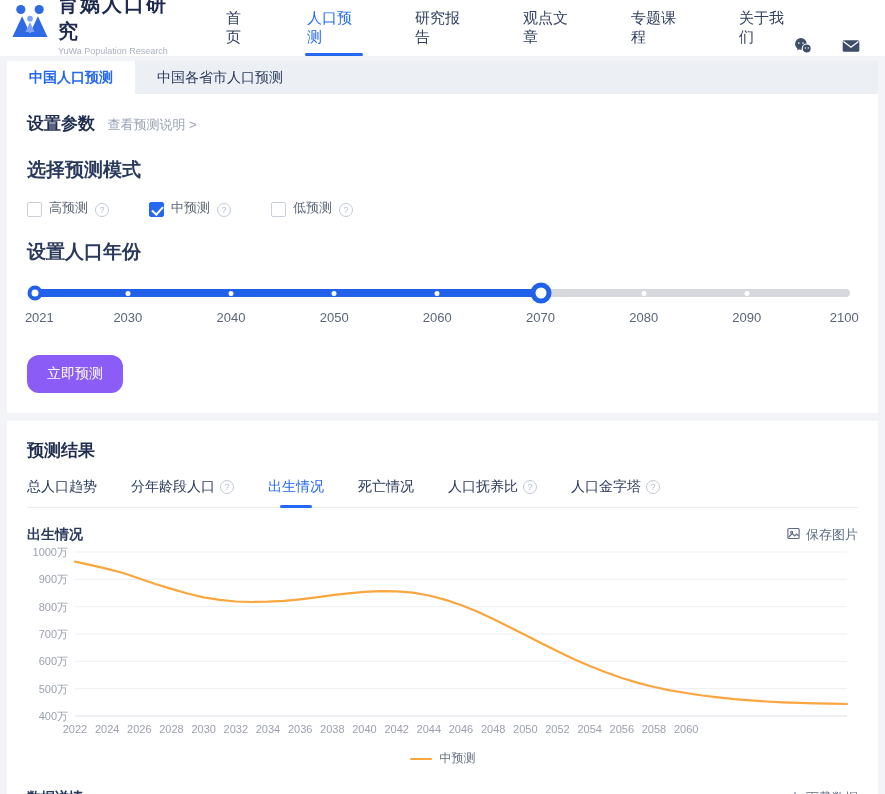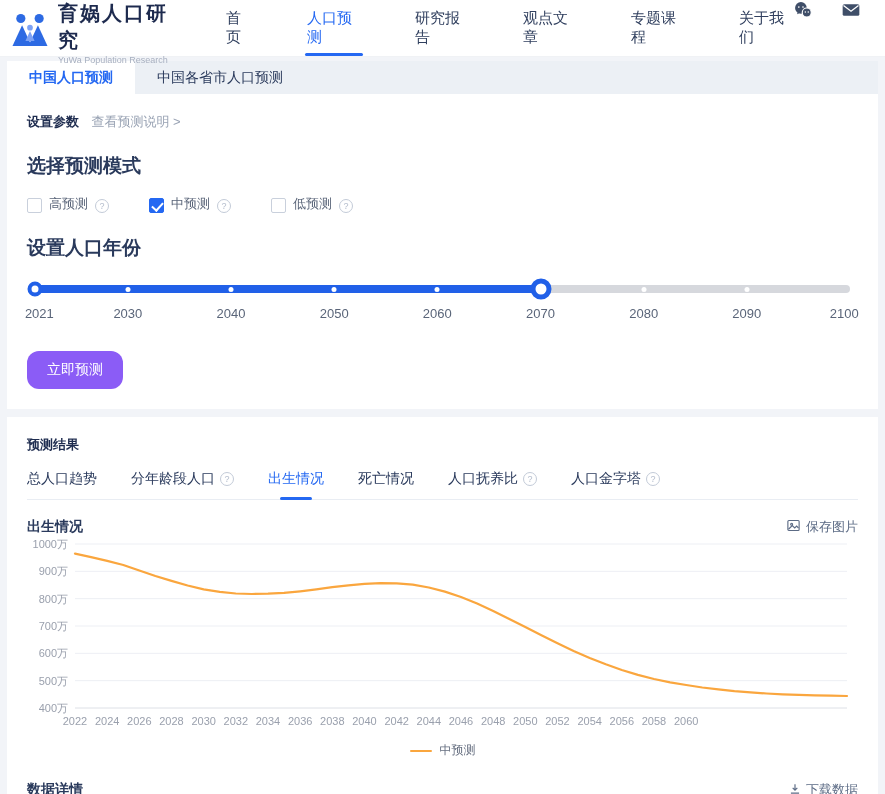--- a/index.html
+++ b/index.html
@@ -1,41 +1,41 @@
 <!DOCTYPE html>
 <html><head>
 <meta charset="utf-8">
 <style>
   * { margin:0; padding:0; box-sizing:border-box; }
   html,body { width:885px; height:794px; overflow:hidden; background:#f2f4f8;
     font-family:"Liberation Sans","DejaVu Sans",sans-serif; color:#2a3a5c; }
 
   
   .site-header { height:57px; background:#fff; border-bottom:1px solid #f0f2f5;
-    display:flex; align-items:flex-start; padding:0 24px 0 10px; position:relative; }
+    display:flex; align-items:flex-end; padding:0 24px 0 10px; position:relative; }
   .logo { display:flex; align-items:center; gap:8px; }
   .logo-txt .cn { font-size:20px; font-weight:bold; color:#1d2a4e; letter-spacing:2px; }
   .logo-txt .en { font-size:9px; color:#a8b0c0; margin-top:1px; }
   .main-nav { display:flex; align-items:center; gap:54px; margin-left:46px; height:100%; }
   .nav-item { font-size:15px; color:#31405f; cursor:pointer; position:relative;
     height:100%; display:flex; align-items:center; }
   .nav-item.active { color:#2468f2; }
   .nav-item.active::after { content:""; position:absolute; left:-2px; right:-2px; bottom:0;
     height:3px; background:#2468f2; border-radius:2px; }
   .header-icons { margin-left:auto; display:flex; align-items:center; gap:28px; }
   .hicon { width:20px; height:20px; cursor:pointer; }
 
   
   .page { margin:4px 7px 0; }
   .tabbar { display:flex; background:#ecf0f5; height:33px; }
   .ptab { padding:0 22px; display:flex; align-items:center; font-size:14px; color:#2a3a5c; cursor:pointer; }
   .ptab.active { background:#fff; color:#2468f2; font-weight:bold;text-align:center; }
   .card { background:#fff; padding:18px 20px 20px; }
   .card + .card { margin-top:8px; }
-  .section-title { font-size:13px; font-weight:bold; color:#1e2c4f; display:inline-block; }
+  .section-title { font-size:17px; font-weight:bold; color:#1e2c4f; display:inline-block; }
   .help-link { font-size:13px; color:#98a2b3; margin-left:8px; cursor:pointer; }
 
   .sub-label { font-size:19px; font-weight:bold; color:#2a3a5c; margin-top:22px; }
   .mode-row { display:flex; gap:40px; margin-top:16px; align-items:center; }
   .mode-item { display:flex; align-items:flex-end; gap:7px; font-size:13px; color:#5a6579; cursor:pointer; }
   .cbox { width:15px; height:15px; border:1px solid #c9d0dc; border-radius:2px; background:#fff; position:relative; }
   .cbox.checked { background:#2468f2; border-color:#2468f2; }
   .cbox.checked::after { content:""; position:absolute; left:4px; top:1px; width:5px; height:9px;
     border:solid #fff; border-width:0 2px 2px 0; transform:rotate(42deg); }
   .qicon { width:14px; height:14px; border-radius:50%; border:1px solid #c3cbd8; color:#b3bccc;

